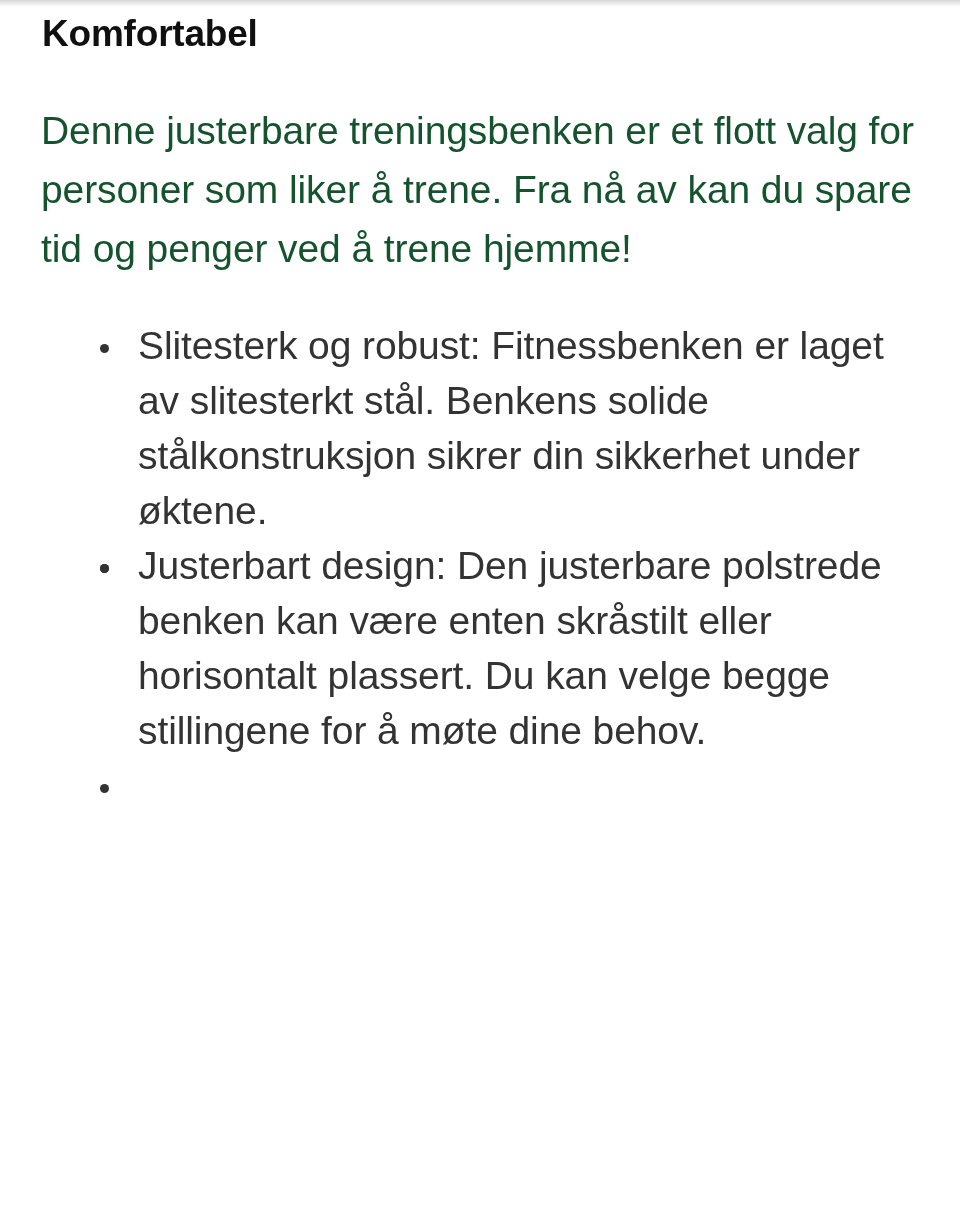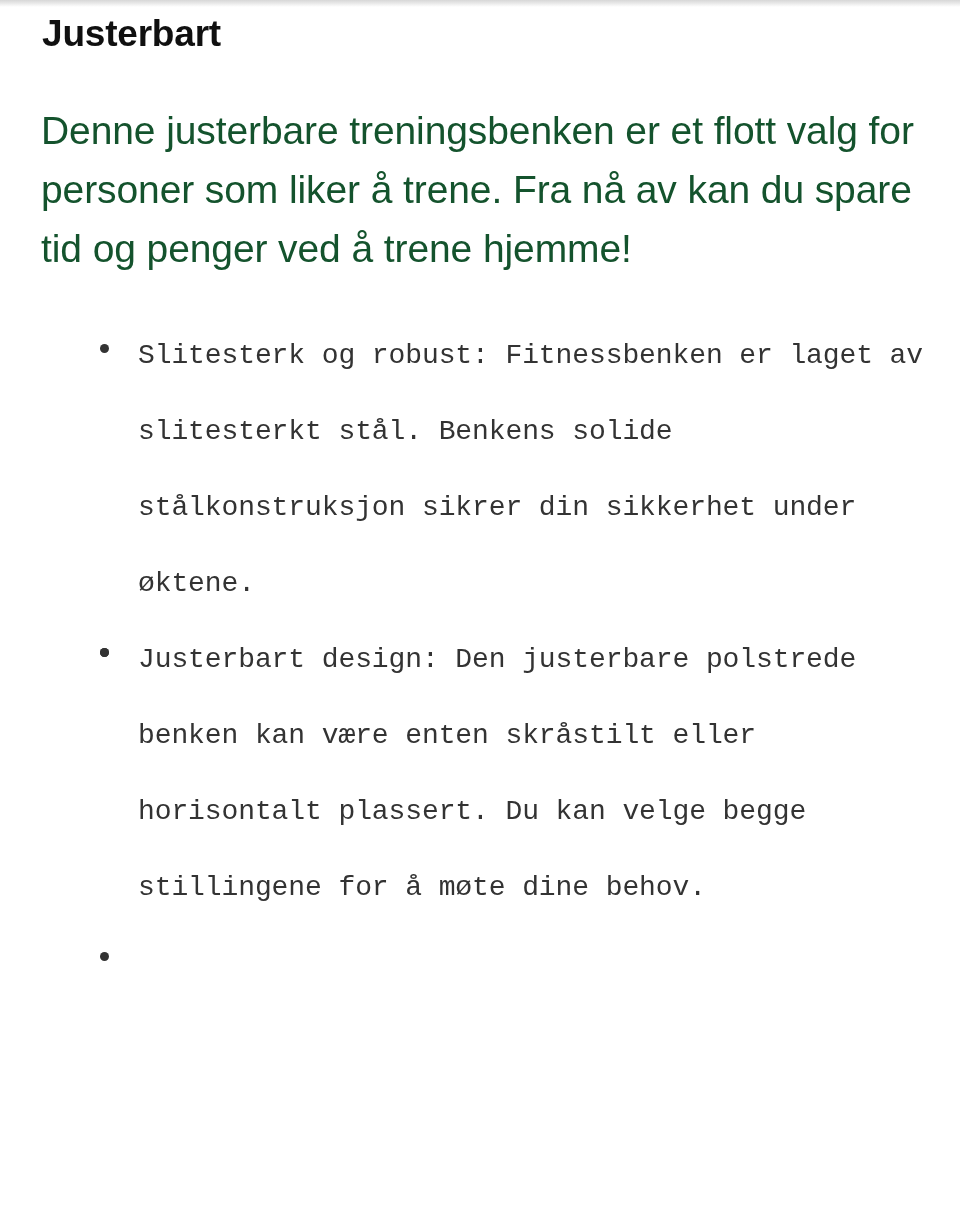--- a/index.html
+++ b/index.html
@@ -65,25 +65,24 @@
     width: 885px;
     margin: 0;
     padding: 0;
     list-style: none;
   }
 
   .feature-item {
     position: relative;
     padding-left: 97px;
     margin: 0 0 0 0;
-    font-size: 28px;
-    line-height: 76px;
+    font-size: 39px;
+    line-height: 55px;
     color: #333333;
     letter-spacing: -0.1px;
-    font-family: Liberation Mono, monospace;
   }
 
   .feature-bullet {
     position: absolute;
     left: 59px;
     top: 26px;
     width: 9px;
     height: 9px;
     border-radius: 50%;
     background: #333333;
@@ -93,21 +92,21 @@
     display: block;
   }
 </style>
 </head>
 <body>
 
 <div class="page">
 
   <div class="top-edge-shade"></div>
 
-  <h2 class="section-title">Justerbart</h2>
+  <h2 class="section-title">Komfortabel</h2>
 
   <p class="intro-paragraph">Denne justerbare treningsbenken er et flott valg for personer som liker å trene. Fra nå av kan du spare tid og penger ved å trene hjemme!</p>
 
   <ul class="feature-list">
     <li class="feature-item">
       <span class="feature-bullet"></span>
       <span class="feature-text">Slitesterk og robust: Fitnessbenken er laget av slitesterkt stål. Benkens solide stålkonstruksjon sikrer din sikkerhet under øktene.</span>
     </li>
     <li class="feature-item">
       <span class="feature-bullet"></span>

